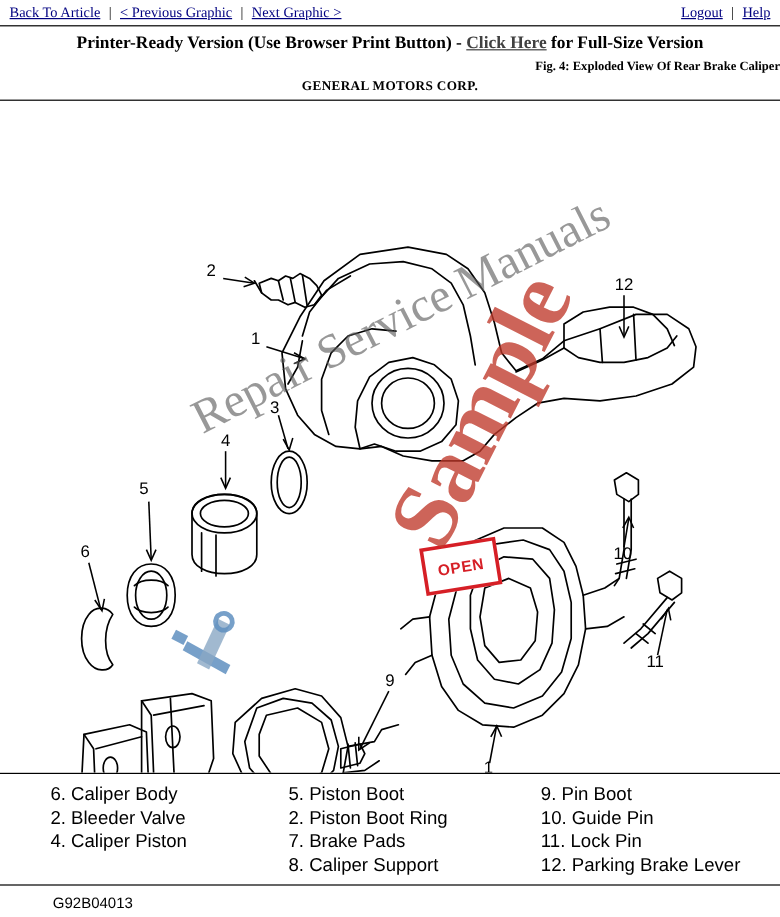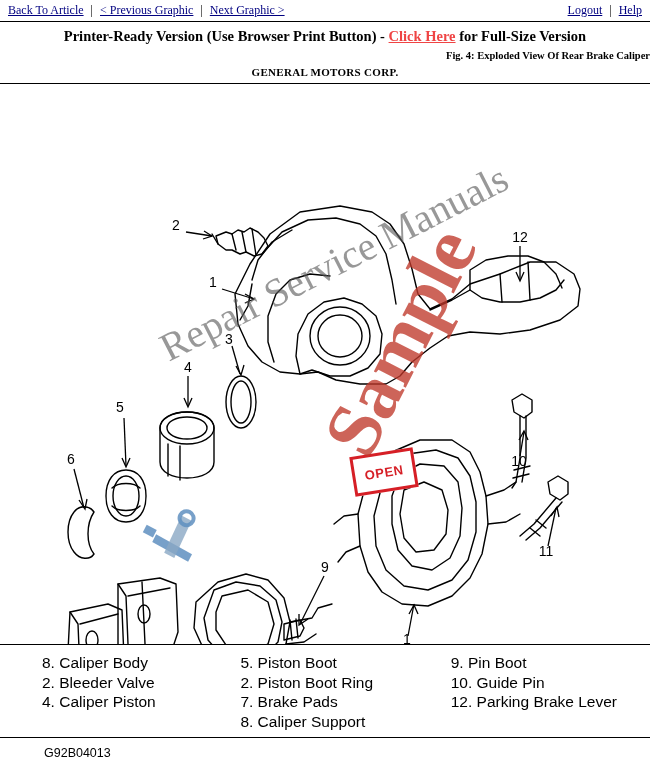--- a/index.html
+++ b/index.html
@@ -58,21 +58,21 @@
     padding-top: 5px;
     border-bottom: 1px solid #000;
     padding-bottom: 4px;
   }
   .printer-line {
     font-size: 14.5px;
     font-weight: bold;
     line-height: 18px;
   }
   .printer-line .click-here {
-    color: #ef4444;
+    color: #404040;
     text-decoration: underline;
     cursor: pointer;
     font-weight: bold;
   }
   .fig-line {
     font-size: 10.5px;
     font-weight: bold;
     margin-top: 4px;
     line-height: 13px;
     text-align: right;
@@ -400,32 +400,33 @@
 
   <div class="open-badge">
     <span>OPEN</span>
   </div>
 
   <div class="watermark-sample">Sample</div>
 </div>
 
 <div class="legend">
   <div class="legend-col c1">
-    <div class="legend-item">8. Caliper Body</div>
+    <div class="legend-item">6. Caliper Body</div>
     <div class="legend-item">2. Bleeder Valve</div>
     <div class="legend-item">4. Caliper Piston</div>
   </div>
   <div class="legend-col c2">
     <div class="legend-item">5. Piston Boot</div>
     <div class="legend-item">2. Piston Boot Ring</div>
     <div class="legend-item">7. Brake Pads</div>
     <div class="legend-item">8. Caliper Support</div>
   </div>
   <div class="legend-col c3">
     <div class="legend-item">9. Pin Boot</div>
     <div class="legend-item">10. Guide Pin</div>
+    <div class="legend-item">11. Lock Pin</div>
     <div class="legend-item">12. Parking Brake Lever</div>
   </div>
 </div>
 
 <div class="footer">
   <span class="footer-code">G92B04013</span>
 </div>
 
 </body></html>

